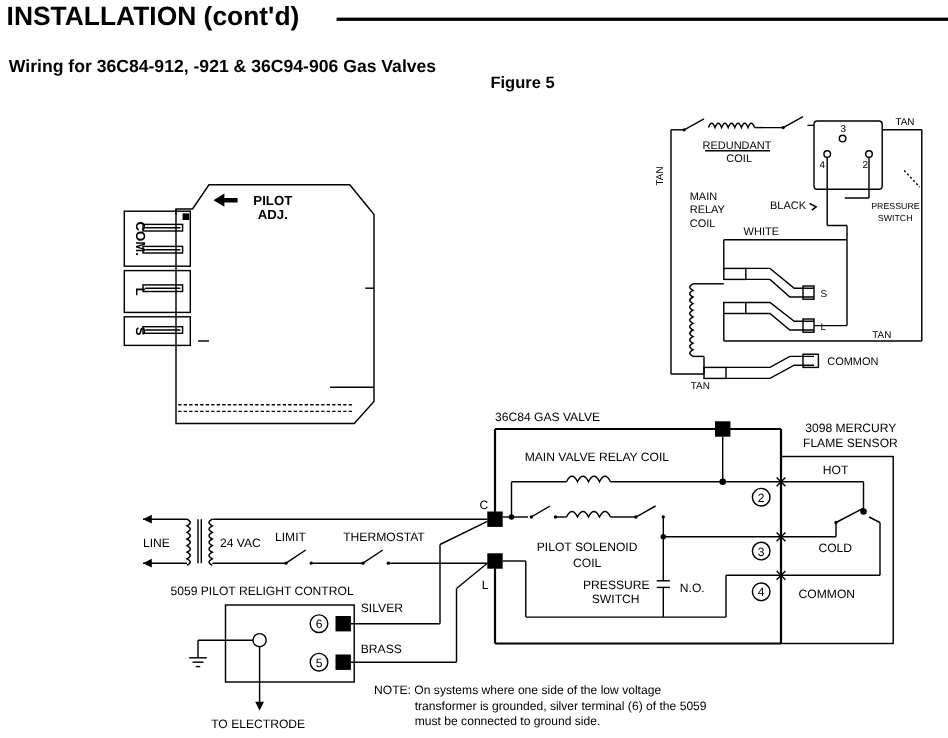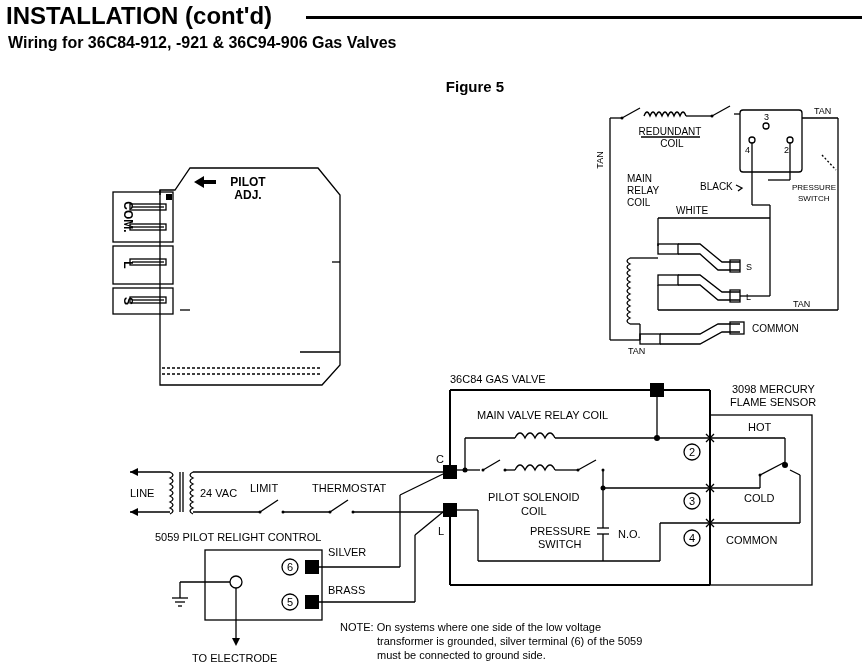--- a/index.html
+++ b/index.html
@@ -1,20 +1,20 @@
 <!DOCTYPE html>
 <html><head>
 <meta charset="utf-8">
 <style>
   html, body { margin:0; padding:0; background:#ffffff; }
   body { width:862px; height:671px; position:relative; overflow:hidden; font-family:"Liberation Sans", sans-serif; color:#000; }
   .title { position:absolute; left:6px; top:2px; font-size:24px; font-weight:bold; white-space:nowrap; }
   .title-rule { position:absolute; left:306px; top:16px; width:556px; height:3px; background:#000; }
-  .subtitle { position:absolute; left:8px; top:34px; font-size:16px; font-weight:bold; }
-  .fig-title { position:absolute; left:400px; top:77px; width:150px; text-align:center; font-size:15px; font-weight:bold; line-height:19px; }
+  .subtitle { position:absolute; left:8px; top:52px; font-size:16px; font-weight:bold; }
+  .fig-title { position:absolute; left:400px; top:66px; width:150px; text-align:center; font-size:15px; font-weight:bold; line-height:19px; }
   svg { position:absolute; left:0; top:0; }
   svg text { font-family:"Liberation Sans", sans-serif; fill:#000; }
   .s { stroke:#000; stroke-width:1.3; fill:none; }
   .s2 { stroke:#000; stroke-width:2; fill:none; }
 </style>
 </head>
 <body>
 
 <div class="title">INSTALLATION (cont'd)</div>
 <div class="title-rule"></div>

